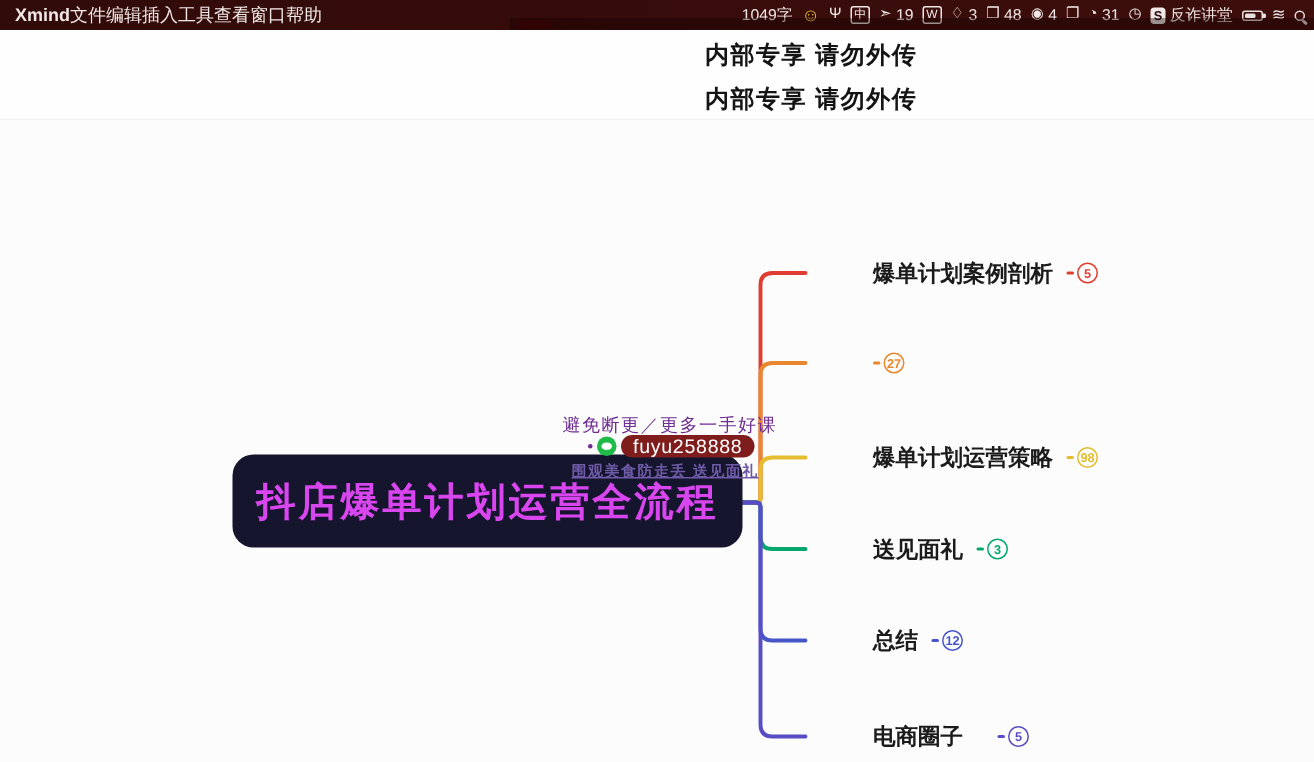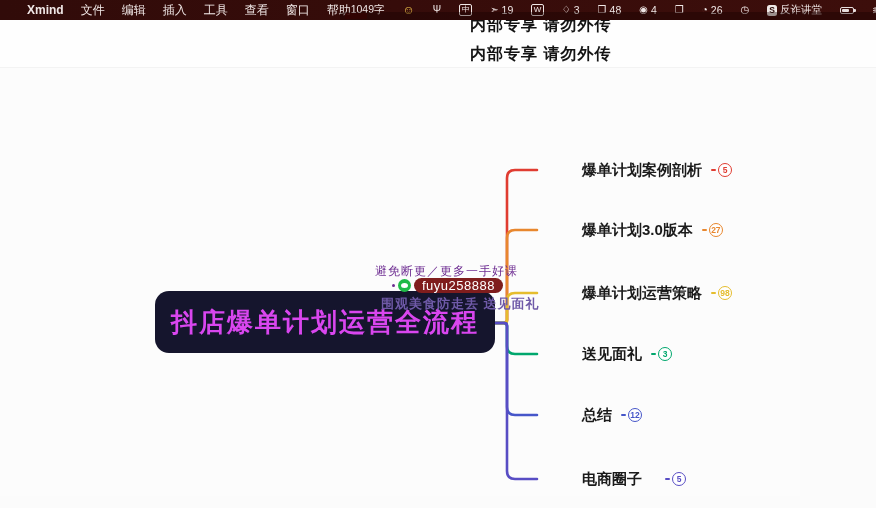--- a/index.html
+++ b/index.html
@@ -4,25 +4,25 @@
 <style>
   * { margin:0; padding:0; box-sizing:border-box; }
   html,body { width:876px; height:508px; overflow:hidden;
     font-family:"Liberation Sans","DejaVu Sans",sans-serif; background:#fbfbfb; }
 
   
   .menubar { position:absolute; left:0; top:0; width:876px; height:20px;
     background:linear-gradient(90deg,#310b09 0%,#360c0a 45%,#3d0e0b 100%);
     display:flex; align-items:center; justify-content:space-between;
     color:#f0e7e6; font-size:12px; z-index:50; }
-  .menubar-left { display:flex; align-items:center; gap:17px; padding-left:10px; }
+  .menubar-left { display:flex; align-items:center; padding-left:10px; }
   .apple { font-size:13px; line-height:1; }
   .appname { font-weight:bold; }
   .menu-item { cursor:default; white-space:nowrap; }
-  .menubar-right { display:flex; align-items:center; gap:18px; padding-right:6px;
+  .menubar-right { display:flex; align-items:center; gap:6px; padding-right:6px;
     font-size:10.5px; white-space:nowrap; }
   .st { display:inline-flex; align-items:center; gap:3px; }
   .glyph { font-size:10px; line-height:1; }
   .smiley { color:#f5c84c; font-size:12px; }
   .boxed { border:1px solid #f0e7e6; border-radius:2px; font-size:8px;
     padding:0 1.5px; line-height:10px; }
   .sbox { background:#efe8e6; color:#2a0a08; border-radius:2.5px; font-size:8.5px;
     font-weight:bold; padding:0 2px; line-height:11px; }
   .battery { position:relative; width:14px; height:7px; border:1px solid #e8dedd;
     border-radius:2px; }
@@ -34,21 +34,21 @@
   .lens { position:relative; width:7px; height:7px; border:1.5px solid #e8dedd;
     border-radius:50%; display:inline-block; }
   .lens::after { content:""; position:absolute; right:-3px; bottom:-2.5px; width:4px;
     height:1.5px; background:#e8dedd; transform:rotate(40deg); border-radius:1px; }
   .menubar-substrip { position:absolute; left:340px; top:12px; width:536px; height:8px;
     background:rgba(22,1,1,.38); z-index:51; pointer-events:none; }
   .menubar-substrip .blk { position:absolute; left:5px; top:1px; width:22px; height:6px;
     background:rgba(50,2,2,.85); border-radius:1px; }
 
   
-  .canvas { position:absolute; left:0; top:8px; width:800px; height:488px;
+  .canvas { position:absolute; left:0; top:20px; width:800px; height:488px;
     background:#fcfcfc; }
   .canvas-topstrip { position:absolute; left:0; top:0; width:876px; height:60px;
     background:#fefefe; border-bottom:1px solid #f3f3f3; }
 
   .confidential { position:absolute; left:470px; color:#141414; font-size:16px;
     font-weight:bold; letter-spacing:1px; white-space:nowrap; }
   .conf1 { top:7px; }
   .conf2 { top:36px; }
 
   
@@ -77,22 +77,22 @@
   .seller-line1 { left:375px; top:255px; color:#6d2c91; font-size:12px;
     font-weight:normal; letter-spacing:1px; white-space:nowrap; }
   .seller-line2 { left:392px; top:270px; display:flex; align-items:center; gap:3px; }
   .seller-dot { width:3px; height:3px; border-radius:50%; background:#6d2c91; }
   .wechat-badge { width:13px; height:13px; border-radius:50%; background:#1fba48;
     display:flex; align-items:center; justify-content:center; }
   .wechat-badge i { width:7px; height:5px; background:#fff; border-radius:50%;
     display:block; }
   .seller-pill { background:#7f1d1d; color:#fff; font-size:13px; font-weight:normal;
     padding:0 8px; border-radius:8px; line-height:15px; letter-spacing:.5px; }
-  .seller-line3 { left:381px; top:287px; color:#6f5aa8; font-size:13px;
-    font-weight:bold; letter-spacing:1px; white-space:nowrap; }
+  .seller-line3 { left:381px; top:287px; color:#6f5aa8; font-size:10px;
+    font-weight:bold; letter-spacing:1px; white-space:nowrap;text-decoration:underline; }
 </style>
 </head>
 <body>
 
 <div class="menubar">
   <div class="menubar-left">
     <span class="apple"></span>
     <span class="appname menu-item">Xmind</span>
     <span class="menu-item">文件</span>
     <span class="menu-item">编辑</span>
@@ -120,21 +120,21 @@
       <span class="glyph">❒</span>
       <span>48</span>
     </span>
     <span class="st">
       <span class="glyph">◉</span>
       <span>4</span>
     </span>
     <span class="st glyph">❐</span>
     <span class="st">
       <span class="glyph">◔</span>
-      <span>26</span>
+      <span>31</span>
     </span>
     <span class="st glyph">◷</span>
     <span class="st">
       <span class="sbox">S</span>
       <span>反诈讲堂</span>
     </span>
     <span class="st battery"></span>
     <span class="st wifi glyph">≋</span>
     <span class="st lens"></span>
   </div>
@@ -173,21 +173,20 @@
   <div class="seller seller-line3">围观美食防走丢 送见面礼</div>
 
   <div class="branch-row" style="top: 152px; --c: #e03c31;">
     <span class="branch-label">爆单计划案例剖析</span>
     <span class="marker">
       <span class="dash"></span>
       <span class="circle">5</span>
     </span>
   </div>
   <div class="branch-row" style="top: 212px; --c: #e8872e;">
-    <span class="branch-label">爆单计划3.0版本</span>
     <span class="marker">
       <span class="dash"></span>
       <span class="circle">27</span>
     </span>
   </div>
   <div class="branch-row" style="top: 275px; --c: #e5bd2e;">
     <span class="branch-label">爆单计划运营策略</span>
     <span class="marker">
       <span class="dash"></span>
       <span class="circle">98</span>

